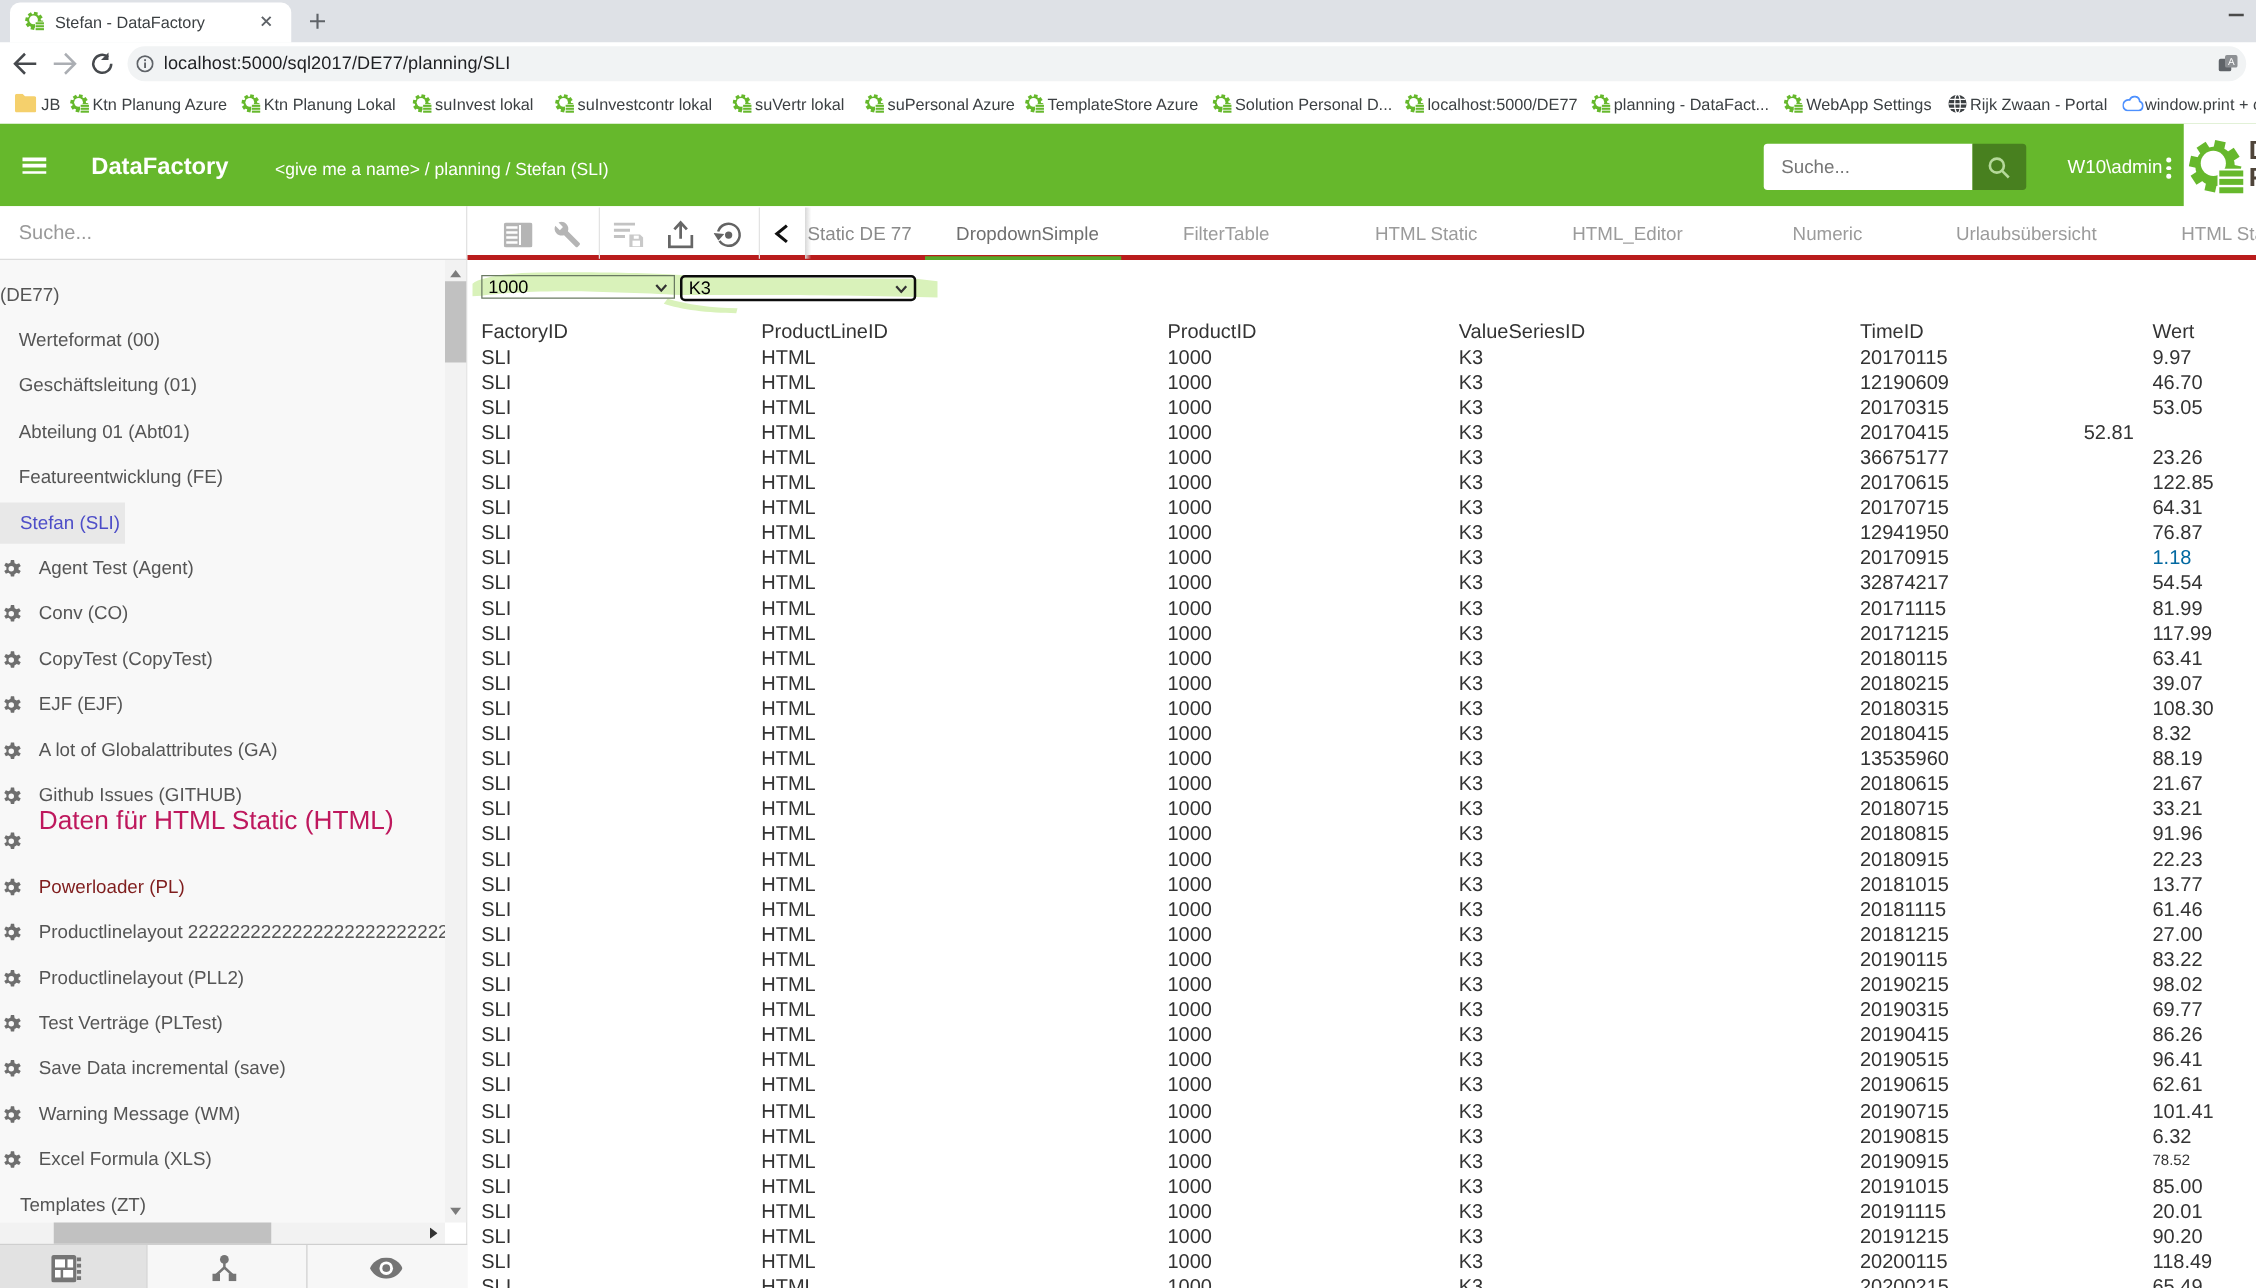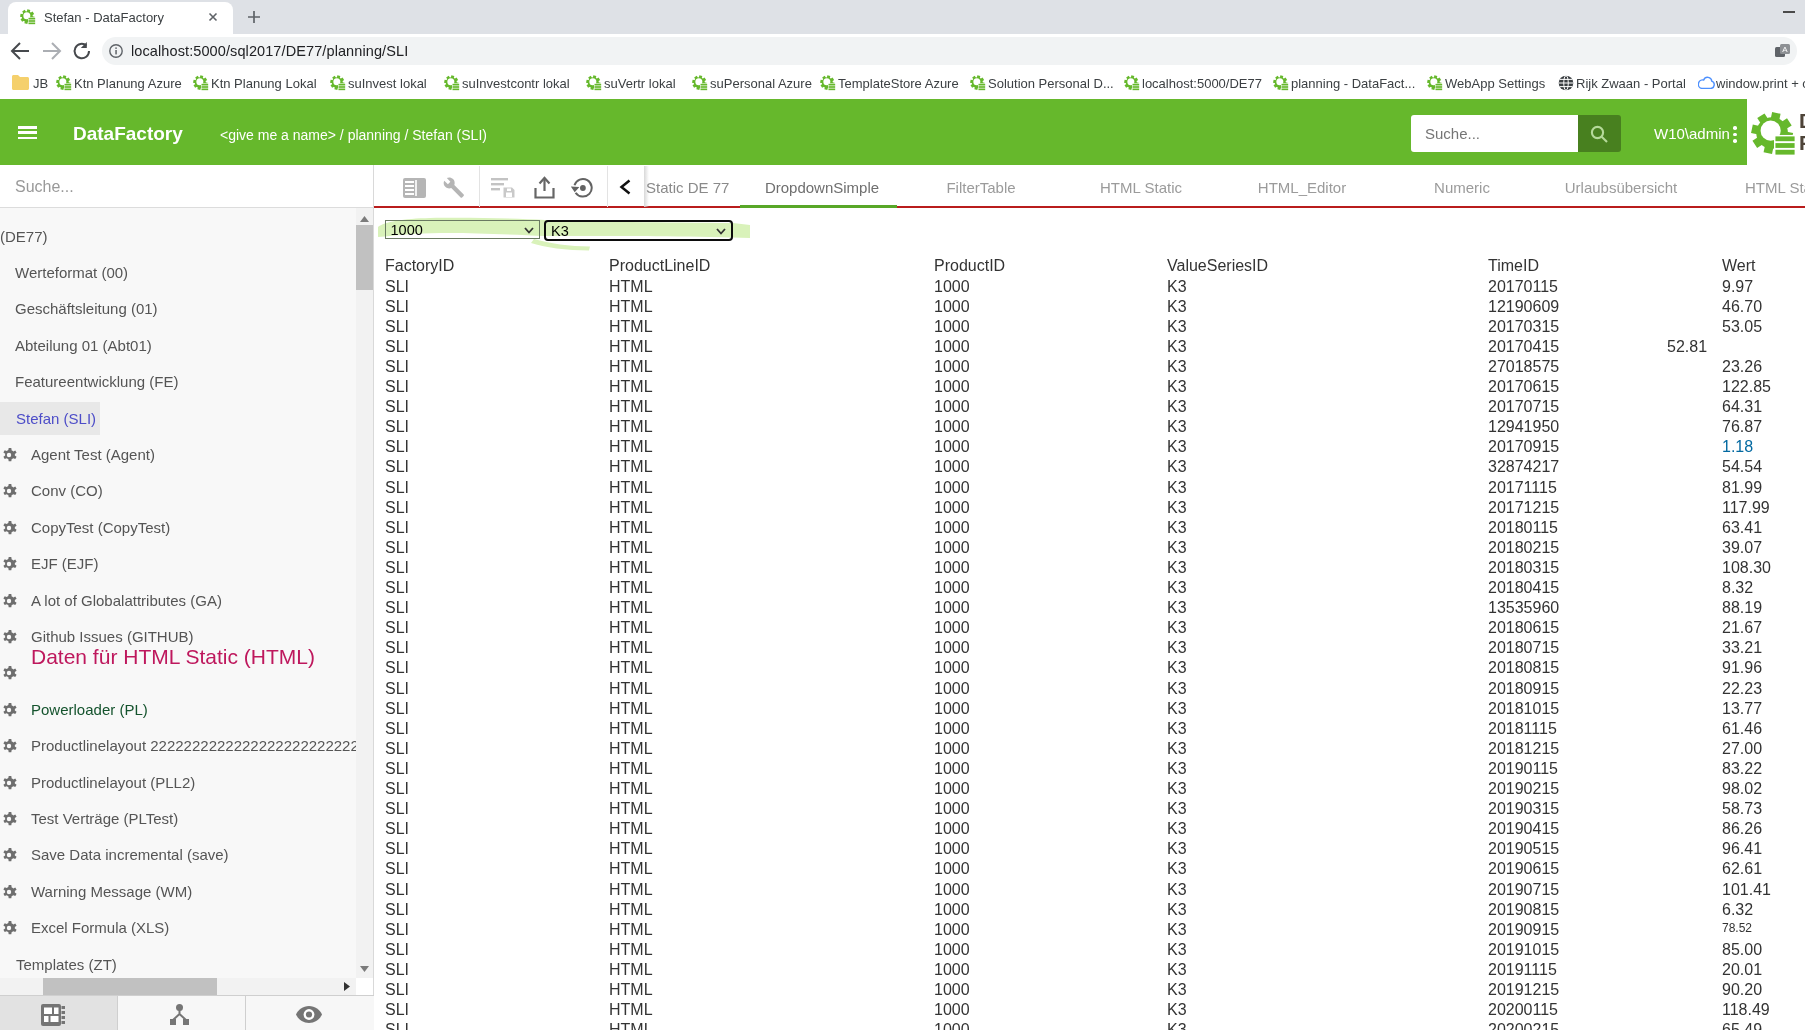--- a/index.html
+++ b/index.html
@@ -396,21 +396,21 @@
         <path fill="#6e6e6e" d="M13.9 8c0-.3 0-.6-.1-.9l1.8-1.3-1.3-2.2-2 .8c-.5-.4-1-.7-1.6-.9L10.3 1H7.7l-.4 2.1c-.6.2-1.1.5-1.6.9l-2-.8L2.4 5.4 4.2 6.7c-.1.3-.1.6-.1.9s0 .6.1.9L2.4 9.8l1.3 2.2 2-.8c.5.4 1 .7 1.6.9l.4 2.1h2.6l.4-2.1c.6-.2 1.1-.5 1.6-.9l2 .8 1.3-2.2-1.8-1.3c.1-.3.1-.6.1-.9zM8 10.2A2.2 2.2 0 1 1 8 5.8a2.2 2.2 0 0 1 0 4.4z"></path>
       </svg>
       <div class="abs" style="left:31px;top:419.9px;font-size:15px;color:#555;white-space:nowrap">Github Issues (GITHUB)</div>
       <svg class="abs" style="left:1px;top:457.29999999999995px" width="16" height="16" viewBox="0 0 16 16">
         <path fill="#6e6e6e" d="M13.9 8c0-.3 0-.6-.1-.9l1.8-1.3-1.3-2.2-2 .8c-.5-.4-1-.7-1.6-.9L10.3 1H7.7l-.4 2.1c-.6.2-1.1.5-1.6.9l-2-.8L2.4 5.4 4.2 6.7c-.1.3-.1.6-.1.9s0 .6.1.9L2.4 9.8l1.3 2.2 2-.8c.5.4 1 .7 1.6.9l.4 2.1h2.6l.4-2.1c.6-.2 1.1-.5 1.6-.9l2 .8 1.3-2.2-1.8-1.3c.1-.3.1-.6.1-.9zM8 10.2A2.2 2.2 0 1 1 8 5.8a2.2 2.2 0 0 1 0 4.4z"></path>
       </svg>
       <div class="abs" style="left:31px;top:437px;font-size:21px;color:#be185d;white-space:nowrap">Daten für HTML Static (HTML)</div>
       <svg class="abs" style="left:1px;top:493.7px" width="16" height="16" viewBox="0 0 16 16">
         <path fill="#6e6e6e" d="M13.9 8c0-.3 0-.6-.1-.9l1.8-1.3-1.3-2.2-2 .8c-.5-.4-1-.7-1.6-.9L10.3 1H7.7l-.4 2.1c-.6.2-1.1.5-1.6.9l-2-.8L2.4 5.4 4.2 6.7c-.1.3-.1.6-.1.9s0 .6.1.9L2.4 9.8l1.3 2.2 2-.8c.5.4 1 .7 1.6.9l.4 2.1h2.6l.4-2.1c.6-.2 1.1-.5 1.6-.9l2 .8 1.3-2.2-1.8-1.3c.1-.3.1-.6.1-.9zM8 10.2A2.2 2.2 0 1 1 8 5.8a2.2 2.2 0 0 1 0 4.4z"></path>
       </svg>
-      <div class="abs" style="left:31px;top:492.7px;font-size:15px;color:#14532d;white-space:nowrap">Powerloader (PL)</div>
+      <div class="abs" style="left:31px;top:492.7px;font-size:15px;color:#7f1d1d;white-space:nowrap">Powerloader (PL)</div>
       <svg class="abs" style="left:1px;top:530.0999999999999px" width="16" height="16" viewBox="0 0 16 16">
         <path fill="#6e6e6e" d="M13.9 8c0-.3 0-.6-.1-.9l1.8-1.3-1.3-2.2-2 .8c-.5-.4-1-.7-1.6-.9L10.3 1H7.7l-.4 2.1c-.6.2-1.1.5-1.6.9l-2-.8L2.4 5.4 4.2 6.7c-.1.3-.1.6-.1.9s0 .6.1.9L2.4 9.8l1.3 2.2 2-.8c.5.4 1 .7 1.6.9l.4 2.1h2.6l.4-2.1c.6-.2 1.1-.5 1.6-.9l2 .8 1.3-2.2-1.8-1.3c.1-.3.1-.6.1-.9zM8 10.2A2.2 2.2 0 1 1 8 5.8a2.2 2.2 0 0 1 0 4.4z"></path>
       </svg>
       <div class="abs" style="left:31px;top:529.0999999999999px;font-size:15px;color:#555;white-space:nowrap">Productlinelayout 2222222222222222222222222222222222</div>
       <svg class="abs" style="left:1px;top:566.5px" width="16" height="16" viewBox="0 0 16 16">
         <path fill="#6e6e6e" d="M13.9 8c0-.3 0-.6-.1-.9l1.8-1.3-1.3-2.2-2 .8c-.5-.4-1-.7-1.6-.9L10.3 1H7.7l-.4 2.1c-.6.2-1.1.5-1.6.9l-2-.8L2.4 5.4 4.2 6.7c-.1.3-.1.6-.1.9s0 .6.1.9L2.4 9.8l1.3 2.2 2-.8c.5.4 1 .7 1.6.9l.4 2.1h2.6l.4-2.1c.6-.2 1.1-.5 1.6-.9l2 .8 1.3-2.2-1.8-1.3c.1-.3.1-.6.1-.9zM8 10.2A2.2 2.2 0 1 1 8 5.8a2.2 2.2 0 0 1 0 4.4z"></path>
       </svg>
       <div class="abs" style="left:31px;top:565.5px;font-size:15px;color:#555;white-space:nowrap">Productlinelayout (PLL2)</div>
       <svg class="abs" style="left:1px;top:602.9px" width="16" height="16" viewBox="0 0 16 16">
         <path fill="#6e6e6e" d="M13.9 8c0-.3 0-.6-.1-.9l1.8-1.3-1.3-2.2-2 .8c-.5-.4-1-.7-1.6-.9L10.3 1H7.7l-.4 2.1c-.6.2-1.1.5-1.6.9l-2-.8L2.4 5.4 4.2 6.7c-.1.3-.1.6-.1.9s0 .6.1.9L2.4 9.8l1.3 2.2 2-.8c.5.4 1 .7 1.6.9l.4 2.1h2.6l.4-2.1c.6-.2 1.1-.5 1.6-.9l2 .8 1.3-2.2-1.8-1.3c.1-.3.1-.6.1-.9zM8 10.2A2.2 2.2 0 1 1 8 5.8a2.2 2.2 0 0 1 0 4.4z"></path>
@@ -474,21 +474,21 @@
         <rect x="14" y="15" width="6" height="6" fill="#757575"></rect>
       </svg>
     <svg class="abs" style="left:296px;top:10px" width="26" height="17" viewBox="0 0 26 17">
         <path d="M13 0 C19 0 24 4 26 8.5 C24 13 19 17 13 17 C7 17 2 13 0 8.5 C2 4 7 0 13 0 Z" fill="#757575"></path>
         <circle cx="13" cy="8.5" r="5.4" fill="#fff"></circle>
         <circle cx="13" cy="8.5" r="3.1" fill="#757575"></circle>
       </svg>
   </div>
 </div>
 
-<div class="abs" style="left:374px;top:165px;width:1431px;height:43px;background:#fff;border-bottom:2px solid #b91c1c" id="maintoolbar">
+<div class="abs" style="left:374px;top:165px;width:1431px;height:43px;background:#fff;border-bottom:4px solid #b91c1c" id="maintoolbar">
 
   <svg class="abs" style="left:29px;top:13px" width="23" height="20" viewBox="0 0 23 20">
       <rect x="0" y="0" width="23" height="20" rx="2" fill="#b5b5b5"></rect>
       <rect x="2" y="3" width="9" height="2" fill="#fff"></rect>
       <rect x="2" y="7" width="9" height="2" fill="#fff"></rect>
       <rect x="2" y="11" width="9" height="2" fill="#fff"></rect>
       <rect x="2" y="15" width="9" height="2" fill="#fff"></rect>
       <rect x="12.2" y="2" width="1.6" height="16" fill="#fff"></rect>
     </svg>
   <svg class="abs" style="left:69px;top:12px" width="23" height="23" viewBox="0 0 24 24">
@@ -582,21 +582,21 @@
       <div class="abs" style="left:11px;top:129.8px;font-size:16px;color:#333">SLI</div>
       <div class="abs" style="left:235px;top:129.8px;font-size:16px;color:#333">HTML</div>
       <div class="abs" style="left:560px;top:129.8px;font-size:16px;color:#333">1000</div>
       <div class="abs" style="left:793px;top:129.8px;font-size:16px;color:#333">K3</div>
       <div class="abs" style="left:1114px;top:129.8px;font-size:16px;color:#333">20170415</div>
       <div class="abs" style="left:1293px;top:129.8px;font-size:16px;color:#333">52.81</div>
       <div class="abs" style="left:11px;top:149.9px;font-size:16px;color:#333">SLI</div>
       <div class="abs" style="left:235px;top:149.9px;font-size:16px;color:#333">HTML</div>
       <div class="abs" style="left:560px;top:149.9px;font-size:16px;color:#333">1000</div>
       <div class="abs" style="left:793px;top:149.9px;font-size:16px;color:#333">K3</div>
-      <div class="abs" style="left:1114px;top:149.9px;font-size:16px;color:#333">27018575</div>
+      <div class="abs" style="left:1114px;top:149.9px;font-size:16px;color:#333">36675177</div>
       <div class="abs" style="left:1348px;top:149.9px;font-size:16px;color:#333">23.26</div>
       <div class="abs" style="left:11px;top:170px;font-size:16px;color:#333">SLI</div>
       <div class="abs" style="left:235px;top:170px;font-size:16px;color:#333">HTML</div>
       <div class="abs" style="left:560px;top:170px;font-size:16px;color:#333">1000</div>
       <div class="abs" style="left:793px;top:170px;font-size:16px;color:#333">K3</div>
       <div class="abs" style="left:1114px;top:170px;font-size:16px;color:#333">20170615</div>
       <div class="abs" style="left:1348px;top:170px;font-size:16px;color:#333">122.85</div>
       <div class="abs" style="left:11px;top:190.10000000000002px;font-size:16px;color:#333">SLI</div>
       <div class="abs" style="left:235px;top:190.10000000000002px;font-size:16px;color:#333">HTML</div>
       <div class="abs" style="left:560px;top:190.10000000000002px;font-size:16px;color:#333">1000</div>
@@ -715,21 +715,21 @@
       <div class="abs" style="left:235px;top:572px;font-size:16px;color:#333">HTML</div>
       <div class="abs" style="left:560px;top:572px;font-size:16px;color:#333">1000</div>
       <div class="abs" style="left:793px;top:572px;font-size:16px;color:#333">K3</div>
       <div class="abs" style="left:1114px;top:572px;font-size:16px;color:#333">20190215</div>
       <div class="abs" style="left:1348px;top:572px;font-size:16px;color:#333">98.02</div>
       <div class="abs" style="left:11px;top:592.1px;font-size:16px;color:#333">SLI</div>
       <div class="abs" style="left:235px;top:592.1px;font-size:16px;color:#333">HTML</div>
       <div class="abs" style="left:560px;top:592.1px;font-size:16px;color:#333">1000</div>
       <div class="abs" style="left:793px;top:592.1px;font-size:16px;color:#333">K3</div>
       <div class="abs" style="left:1114px;top:592.1px;font-size:16px;color:#333">20190315</div>
-      <div class="abs" style="left:1348px;top:592.1px;font-size:16px;color:#333">58.73</div>
+      <div class="abs" style="left:1348px;top:592.1px;font-size:16px;color:#333">69.77</div>
       <div class="abs" style="left:11px;top:612.2px;font-size:16px;color:#333">SLI</div>
       <div class="abs" style="left:235px;top:612.2px;font-size:16px;color:#333">HTML</div>
       <div class="abs" style="left:560px;top:612.2px;font-size:16px;color:#333">1000</div>
       <div class="abs" style="left:793px;top:612.2px;font-size:16px;color:#333">K3</div>
       <div class="abs" style="left:1114px;top:612.2px;font-size:16px;color:#333">20190415</div>
       <div class="abs" style="left:1348px;top:612.2px;font-size:16px;color:#333">86.26</div>
       <div class="abs" style="left:11px;top:632.3000000000001px;font-size:16px;color:#333">SLI</div>
       <div class="abs" style="left:235px;top:632.3000000000001px;font-size:16px;color:#333">HTML</div>
       <div class="abs" style="left:560px;top:632.3000000000001px;font-size:16px;color:#333">1000</div>
       <div class="abs" style="left:793px;top:632.3000000000001px;font-size:16px;color:#333">K3</div>

